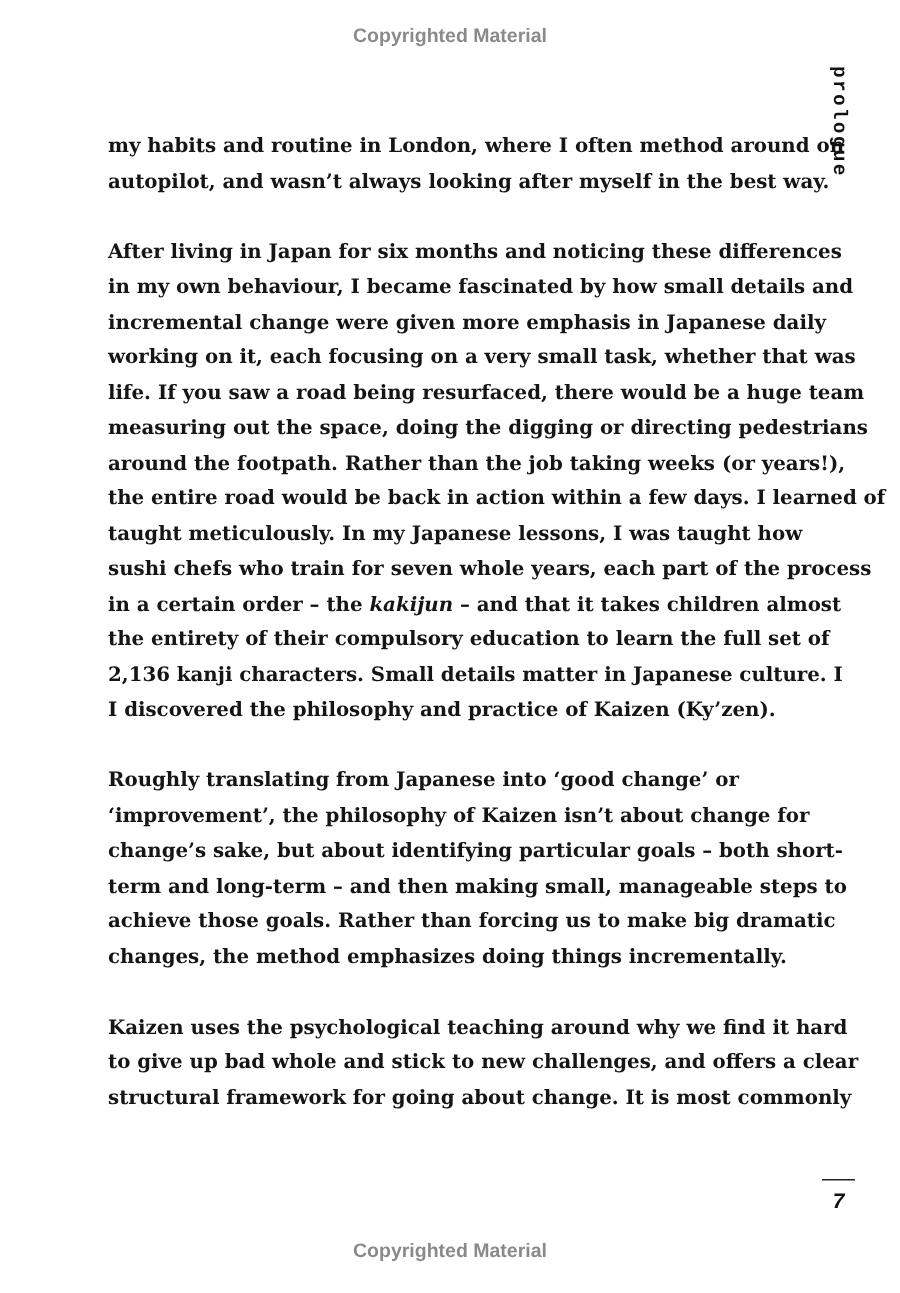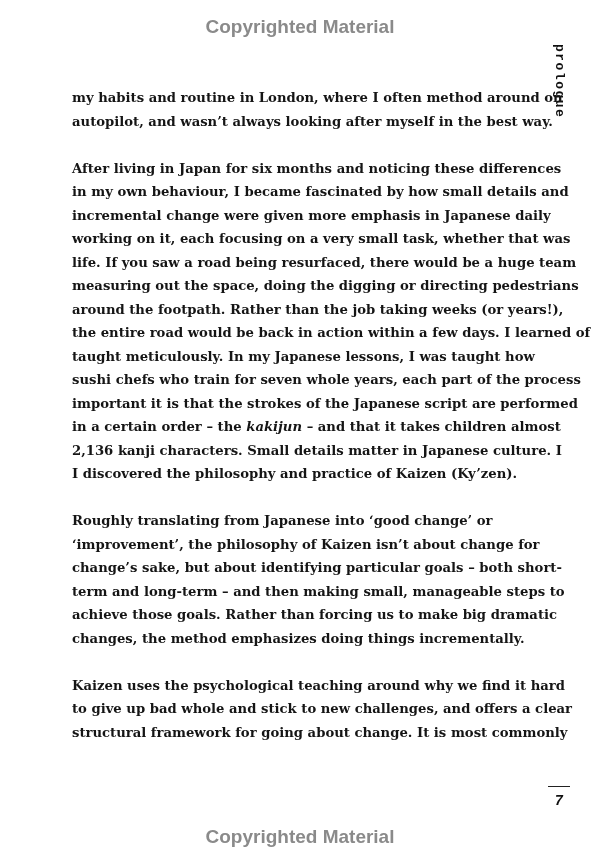--- a/index.html
+++ b/index.html
@@ -3,21 +3,21 @@
 <meta charset="utf-8">
 <style>
   html, body { margin: 0; padding: 0; }
   body {
     width: 600px; height: 862px; background: #ffffff; position: relative;
     overflow: hidden;
   }
   .watermark {
     position: absolute; left: 0; width: 600px; text-align: center;
     font-family: "Liberation Sans", sans-serif; font-weight: bold;
-    font-size: 19px; color: #8a8a8a;
+    font-size: 13px; color: #8a8a8a;
   }
   .wm-top { top: 16px; }
   .wm-bottom { top: 826px; }
   .running-head {
     position: absolute; left: 552px; top: 44px;
     writing-mode: vertical-rl;
     font-family: "Liberation Mono", monospace; font-weight: bold;
     font-size: 13px; letter-spacing: 1.5px; color: #111;
   }
   .body-text {
@@ -54,22 +54,22 @@
     <span class="line">After living in Japan for six months and noticing these differences</span>
     <span class="line">in my own behaviour, I became fascinated by how small details and</span>
     <span class="line">incremental change were given more emphasis in Japanese daily</span>
     <span class="line">working on it, each focusing on a very small task, whether that was</span>
     <span class="line">life. If you saw a road being resurfaced, there would be a huge team</span>
     <span class="line">measuring out the space, doing the digging or directing pedestrians</span>
     <span class="line">around the footpath. Rather than the job taking weeks (or years!),</span>
     <span class="line">the entire road would be back in action within a few days. I learned of</span>
     <span class="line">taught meticulously. In my Japanese lessons, I was taught how</span>
     <span class="line">sushi chefs who train for seven whole years, each part of the process</span>
-    <span class="line">important it is that the strokes of the Japanese script are performed</span>
     <span class="line"><span>in a certain order – the </span><em>kakijun</em><span> – and that it takes children almost</span></span>
+    <span class="line">the entirety of their compulsory education to learn the full set of</span>
     <span class="line">2,136 kanji characters. Small details matter in Japanese culture. I</span>
     <span class="line">I discovered the philosophy and practice of Kaizen (Ky’zen).</span>
   </p>
   <p>
     <span class="line">Roughly translating from Japanese into ‘good change’ or</span>
     <span class="line">‘improvement’, the philosophy of Kaizen isn’t about change for</span>
     <span class="line">change’s sake, but about identifying particular goals – both short-</span>
     <span class="line">term and long-term – and then making small, manageable steps to</span>
     <span class="line">achieve those goals. Rather than forcing us to make big dramatic</span>
     <span class="line">changes, the method emphasizes doing things incrementally.</span>

